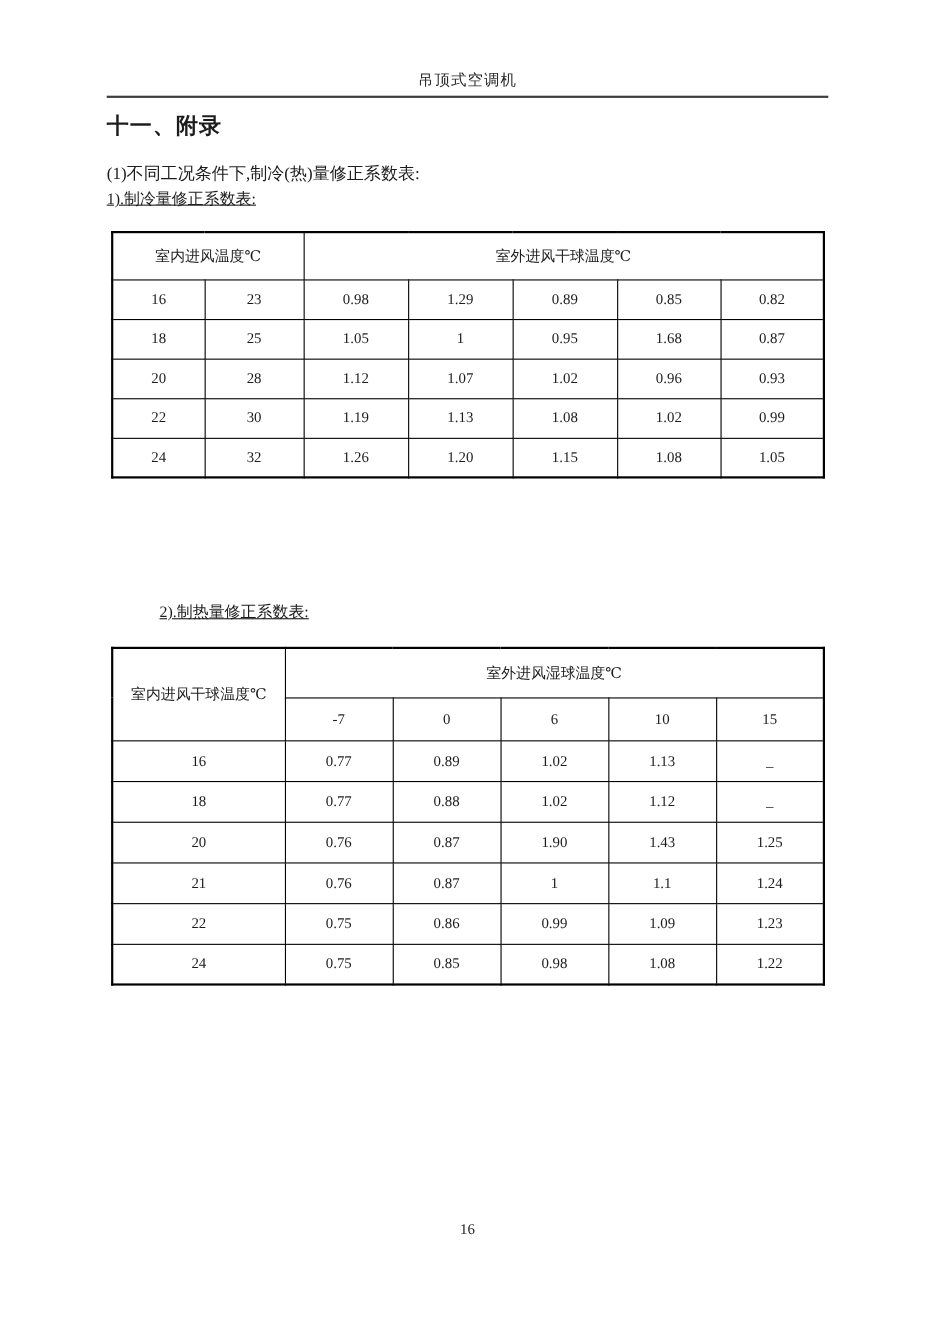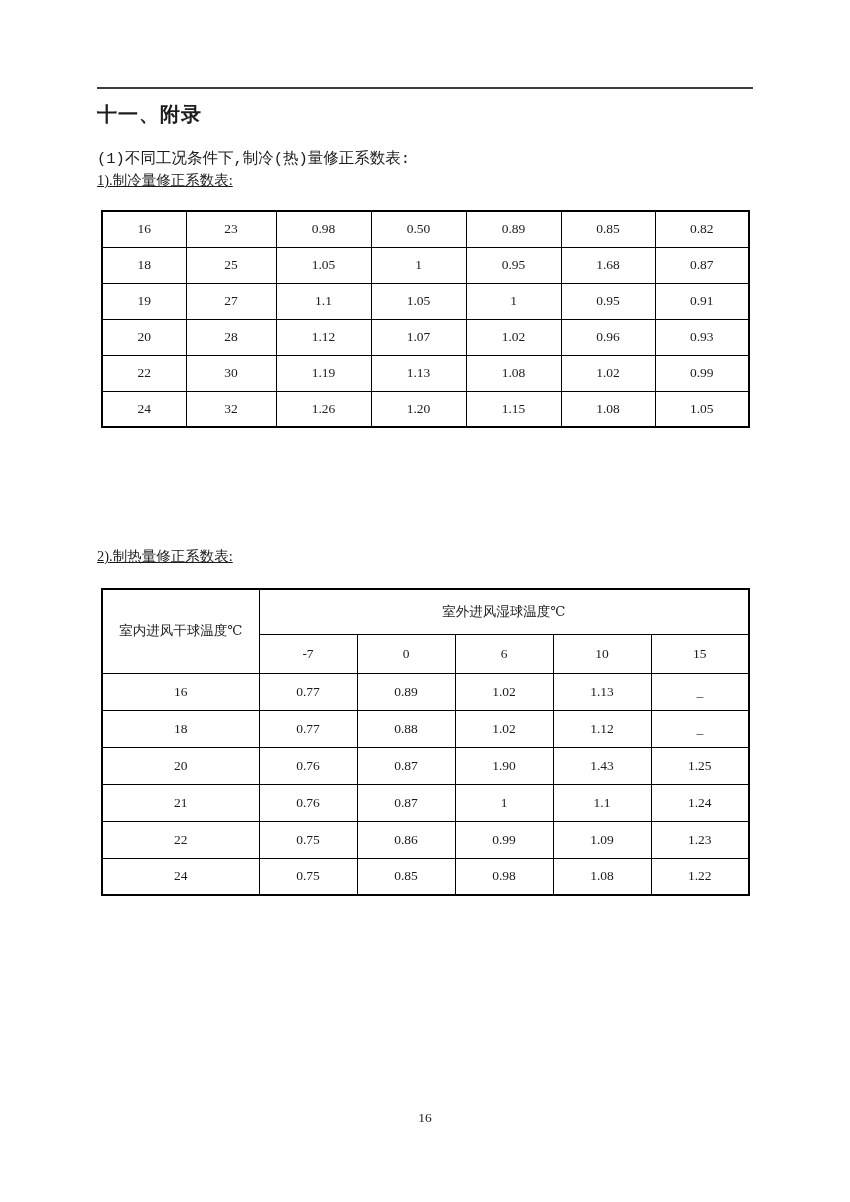--- a/index.html
+++ b/index.html
@@ -32,25 +32,24 @@
     position: absolute;
     top: 101px; left: 97px;
     font-size: 20px;
     font-weight: bold;
     letter-spacing: 1px;
   }
   .intro-line {
     position: absolute;
     top: 148px; left: 97px;
     font-size: 15.5px;
-    font-family: Liberation Mono, monospace;
   }
   .caption { position: absolute; left: 97px; font-size: 14.5px; text-decoration: underline; }
   .caption1 { top: 171px; }
-  .caption2 { top: 547px; }
+  .caption2 { top: 547px; margin-left: 48px; }
   table.t {
     position: absolute;
     left: 101px;
     width: 647px;
     border-collapse: collapse;
     table-layout: fixed;
     border: 2px solid #000;
     font-size: 13.5px;
   }
   table.t1 { top: 210px; }
@@ -75,66 +74,62 @@
     width: 100%;
     text-align: center;
     font-size: 13.5px;
   }
 </style>
 </head>
 <body>
 
 <div class="page">
 
+  <div class="header-title">吊顶式空调机</div>
   <div class="header-rule"></div>
 
   <div class="section-title">十一、附录</div>
   <div class="intro-line">(1)不同工况条件下,制冷(热)量修正系数表:</div>
 
   <div class="caption caption1">1).制冷量修正系数表:</div>
 
   <table class="t t1">
     <colgroup>
       <col style="width:84px">
         <col style="width:90px">
       <col style="width:95px">
         <col style="width:95px">
         <col style="width:95px">
         <col style="width:94px">
         <col style="width:94px">
     </colgroup>
     <thead>
+      <tr class="h1">
+        <th colspan="2">室内进风温度℃</th>
+        <th colspan="5">室外进风干球温度℃</th>
+      </tr>
     </thead>
     <tbody id="t1-body">
         <tr>
           <td>16</td>
           <td>23</td>
           <td>0.98</td>
-          <td>0.50</td>
+          <td>1.29</td>
           <td>0.89</td>
           <td>0.85</td>
           <td>0.82</td>
         </tr>
         <tr>
           <td>18</td>
           <td>25</td>
           <td>1.05</td>
           <td>1</td>
           <td>0.95</td>
           <td>1.68</td>
           <td>0.87</td>
-        </tr>
-        <tr>
-          <td>19</td>
-          <td>27</td>
-          <td>1.1</td>
-          <td>1.05</td>
-          <td>1</td>
-          <td>0.95</td>
-          <td>0.91</td>
         </tr>
         <tr>
           <td>20</td>
           <td>28</td>
           <td>1.12</td>
           <td>1.07</td>
           <td>1.02</td>
           <td>0.96</td>
           <td>0.93</td>
         </tr>

